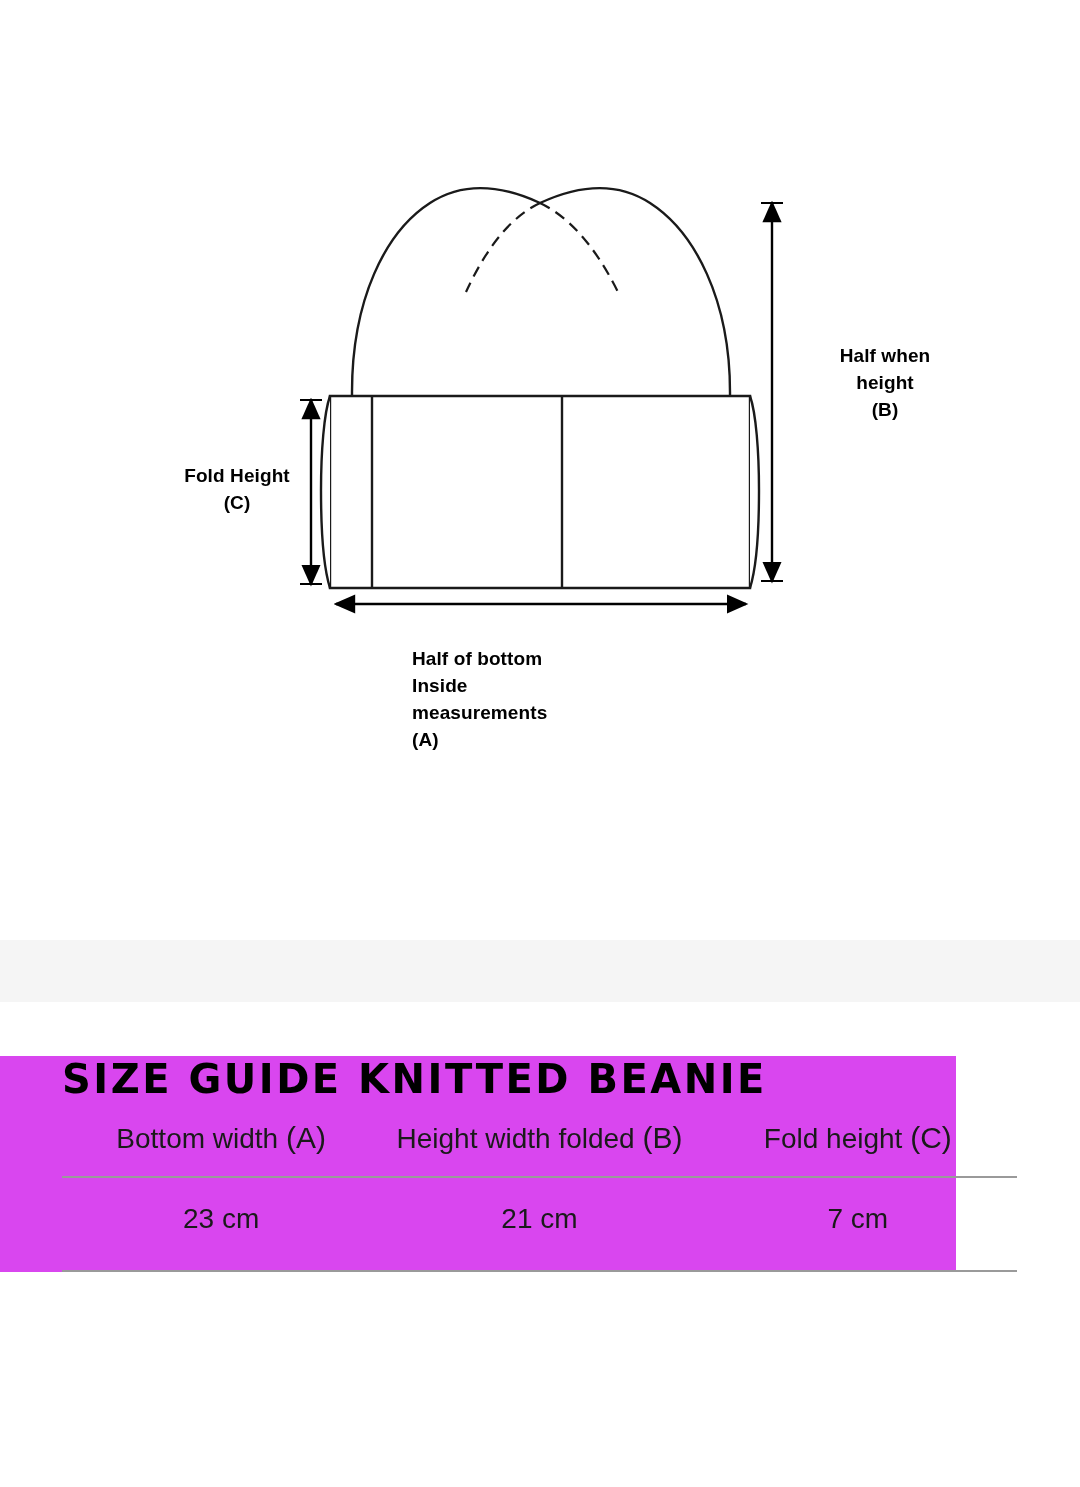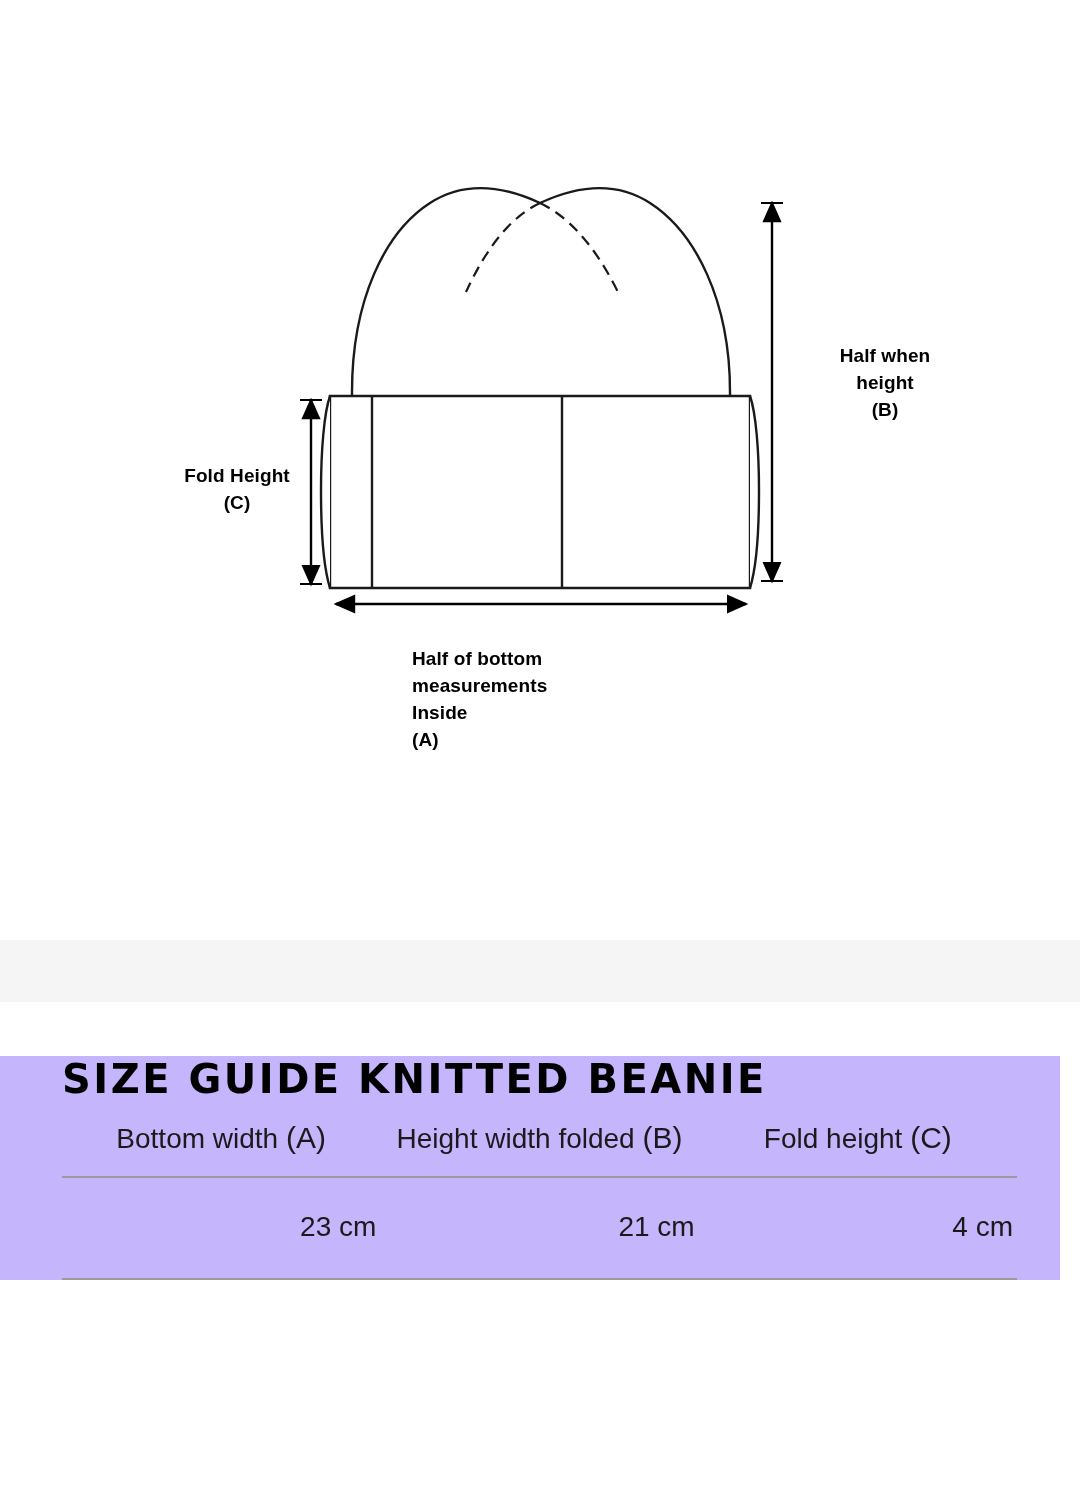--- a/index.html
+++ b/index.html
@@ -58,23 +58,23 @@
 
   
   .grey-band {
     width: 1080px;
     height: 62px;
     background: #f5f5f5;
   }
 
   
   .table-section {
-    width: 1060px;
+    width: 956px;
     padding: 0;
-    background: #c4b5fd;
+    background: #d946ef;
     position: relative;
   }
   .size-title {
     font-family: "DejaVu Sans", sans-serif;
     font-weight: bold;
     font-size: 40px;
     letter-spacing: 2.5px;
     color: #000000;
     margin: 54px 0 0 62px;
     white-space: nowrap;
@@ -92,22 +92,22 @@
     color: #1a1a1a;
     padding: 0 4px 18px 4px;
     text-align: center;
     vertical-align: middle;
     border-bottom: 2px solid #9a9a9a;
   }
   table.size-table td {
     font-size: 28px;
     line-height: 38px;
     color: #1a1a1a;
-    text-align: right;
-    padding: 30px 4px 32px 4px;
+    text-align: center;
+    padding: 22px 4px 32px 4px;
     border-bottom: 2px solid #9a9a9a;
   }
   .paren {
     font-size: 30px;
   }
 </style>
 </head>
 <body>
 
 <div class="diagram-section">
@@ -154,22 +154,22 @@
   </div>
 
   <div class="label label-high">
     <div>Half when</div>
     <div>height</div>
     <div>(B)</div>
   </div>
 
   <div class="label label-half">
     <div>Half of bottom</div>
+    <div>Inside</div>
     <div>measurements</div>
-    <div>Inside</div>
     <div>(A)</div>
   </div>
 </div>
 
 <div class="grey-band"></div>
 
 <div class="table-section">
 
   <div class="size-title">SIZE GUIDE KNITTED BEANIE</div>
 
@@ -184,17 +184,17 @@
         </th>
         <th>
           <span>Fold height </span><span class="paren">(C)</span>
         </th>
       </tr>
     </thead>
     <tbody>
       <tr>
         <td>23 cm</td>
         <td>21 cm</td>
-        <td>4 cm</td>
+        <td>7 cm</td>
       </tr>
     </tbody>
   </table>
 </div>
 
 </body></html>

